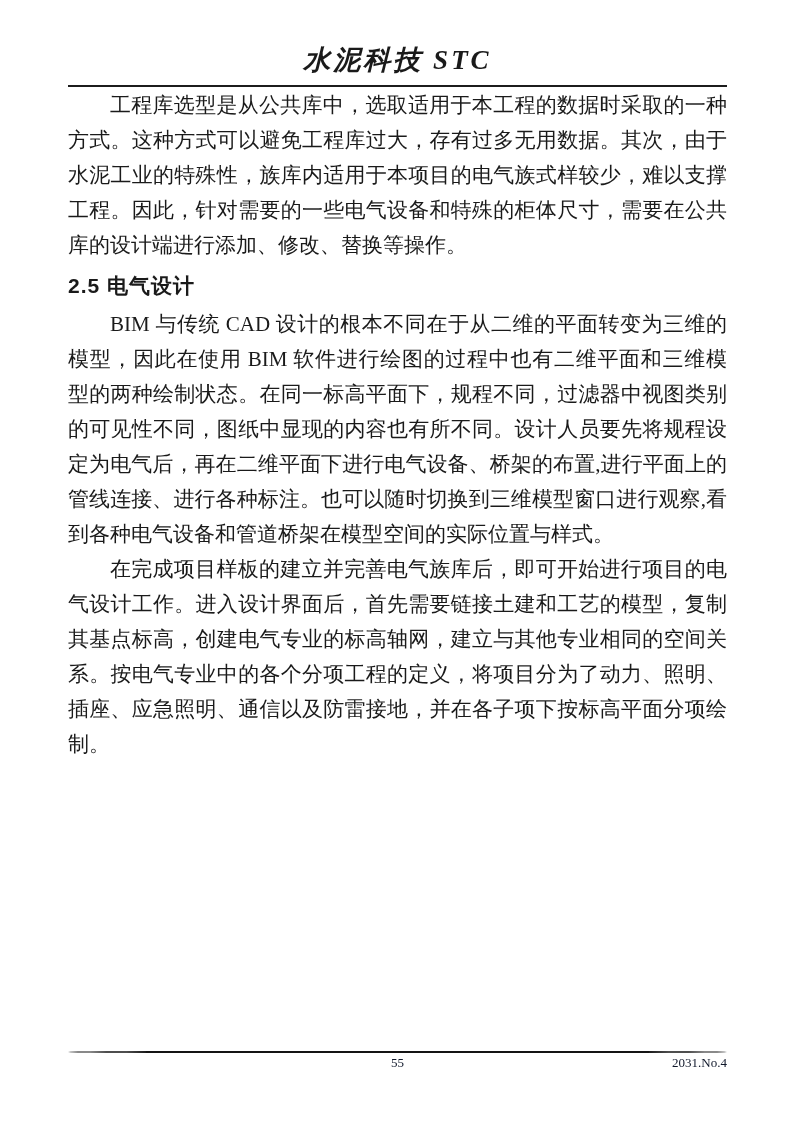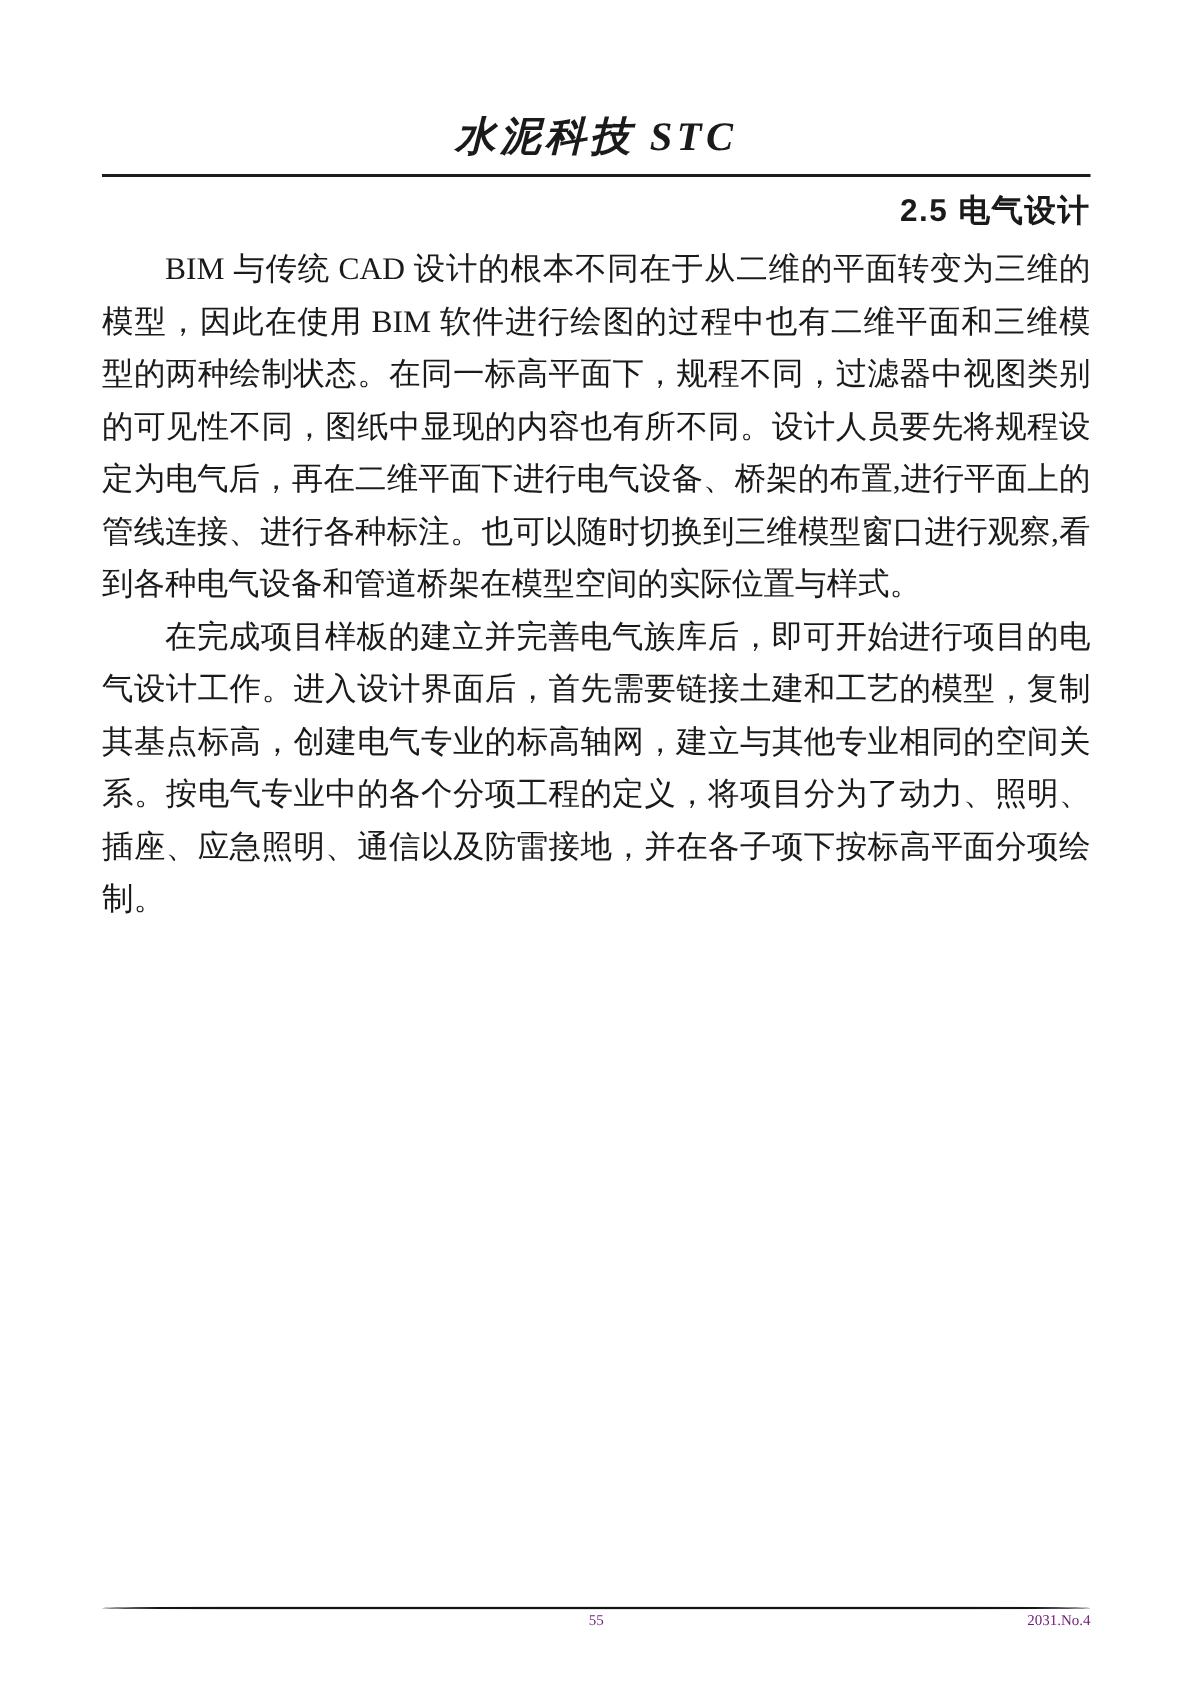--- a/index.html
+++ b/index.html
@@ -11,23 +11,22 @@
     width: 793px;
     height: 1122px;
     position: relative;
     font-family: "Liberation Serif", "DejaVu Serif", serif;
     color: #1a1a1a;
     overflow: hidden;
   }
   .page {
     position: absolute;
     inset: 0;
-    padding: 12px 66px 0 68px;
+    padding: 1px 66px 0 68px;
     box-sizing: border-box;
-    margin-top: 20px;
   }
   
   .journal-title {
     text-align: center;
     font-size: 27px;
     font-weight: bold;
     font-style: italic;
     letter-spacing: 3px;
     padding-top: 42px;
     line-height: 34px;
@@ -49,39 +48,38 @@
     text-indent: 2em;
     word-break: break-all;
   }
   .section-heading {
     margin: 5px 0 4px 0;
     font-family: "Liberation Sans", "DejaVu Sans", sans-serif;
     font-size: 21px;
     line-height: 35px;
     font-weight: bold;
     letter-spacing: 1px;
-    text-align: right;
   }
   
   footer {
     position: absolute;
     left: 68px;
     right: 66px;
     top: 1051px;
   }
   .footer-rule {
     border-bottom: 2.5px solid #141414;
     border-radius: 40%/100%;
   }
   .footer-row {
     position: relative;
     height: 20px;
     margin-top: 2px;
-    font-size: 10px;
-    color: #701a75;
+    font-size: 13px;
+    color: #0f172a;
   }
   .page-number {
     position: absolute;
     left: 0;
     right: 0;
     text-align: center;
   }
   .issue-number {
     position: absolute;
     right: 0;
@@ -91,20 +89,21 @@
 <body>
 
 <div class="page">
 
   <header>
     <div class="journal-title">水泥科技 STC</div>
     <div class="header-rule"></div>
   </header>
 
   <main>
+    <p class="body-para">工程库选型是从公共库中，选取适用于本工程的数据时采取的一种方式。这种方式可以避免工程库过大，存有过多无用数据。其次，由于水泥工业的特殊性，族库内适用于本项目的电气族式样较少，难以支撑工程。因此，针对需要的一些电气设备和特殊的柜体尺寸，需要在公共库的设计端进行添加、修改、替换等操作。</p>
 
     <h2 class="section-heading">2.5 电气设计</h2>
 
     <p class="body-para">BIM 与传统 CAD 设计的根本不同在于从二维的平面转变为三维的模型，因此在使用 BIM 软件进行绘图的过程中也有二维平面和三维模型的两种绘制状态。在同一标高平面下，规程不同，过滤器中视图类别的可见性不同，图纸中显现的内容也有所不同。设计人员要先将规程设定为电气后，再在二维平面下进行电气设备、桥架的布置,进行平面上的管线连接、进行各种标注。也可以随时切换到三维模型窗口进行观察,看到各种电气设备和管道桥架在模型空间的实际位置与样式。</p>
 
     <p class="body-para">在完成项目样板的建立并完善电气族库后，即可开始进行项目的电气设计工作。进入设计界面后，首先需要链接土建和工艺的模型，复制其基点标高，创建电气专业的标高轴网，建立与其他专业相同的空间关系。按电气专业中的各个分项工程的定义，将项目分为了动力、照明、插座、应急照明、通信以及防雷接地，并在各子项下按标高平面分项绘制。</p>
 
   </main>
 
   <footer>

